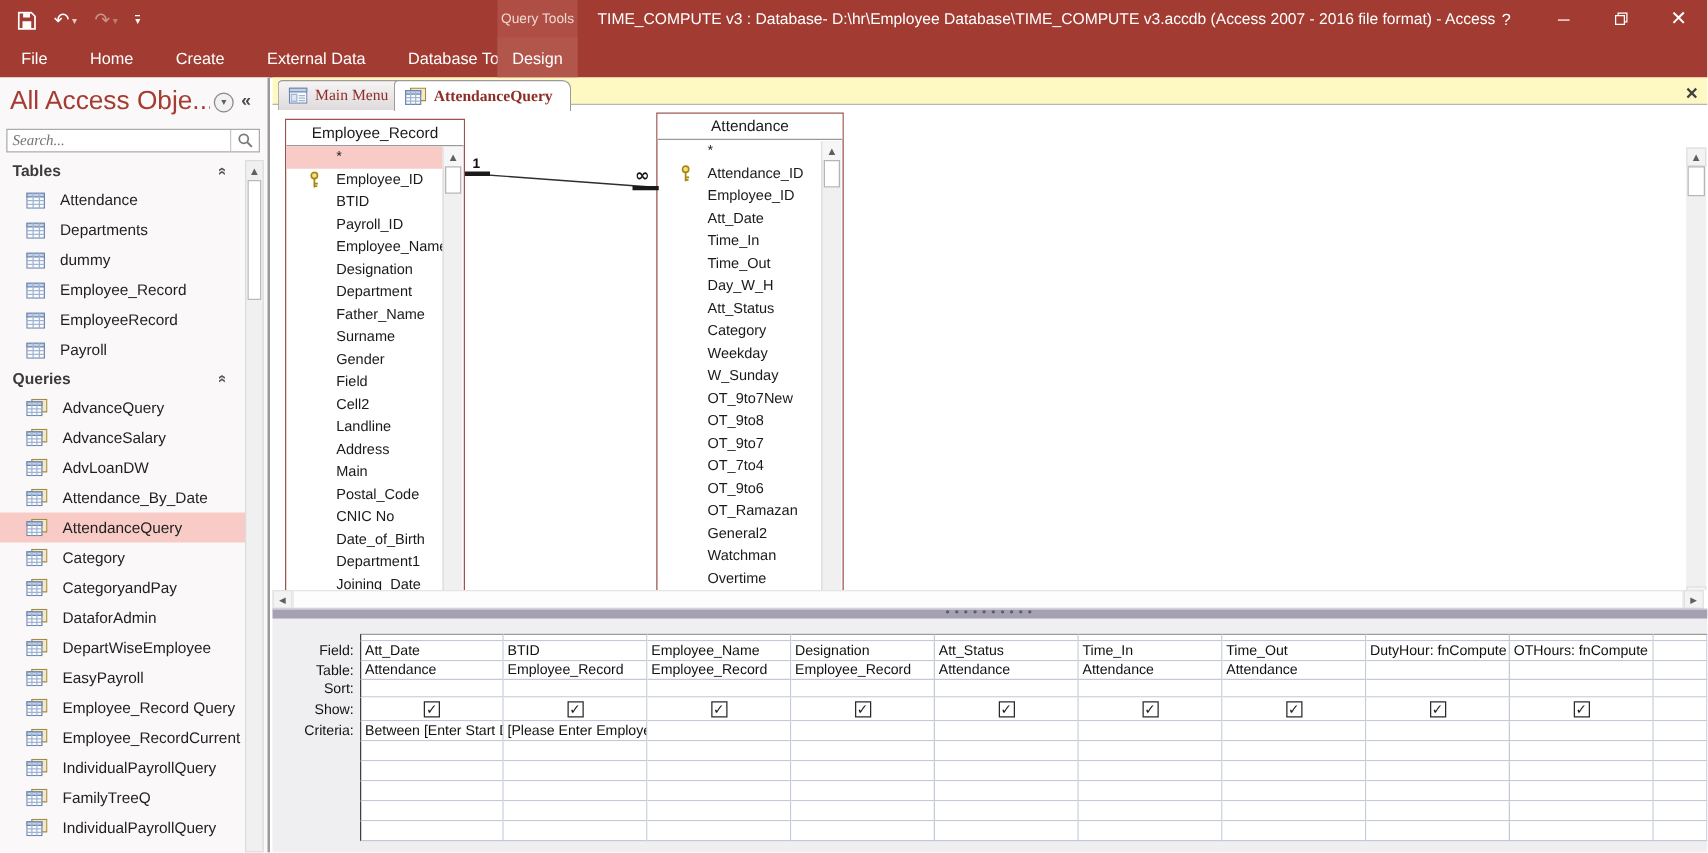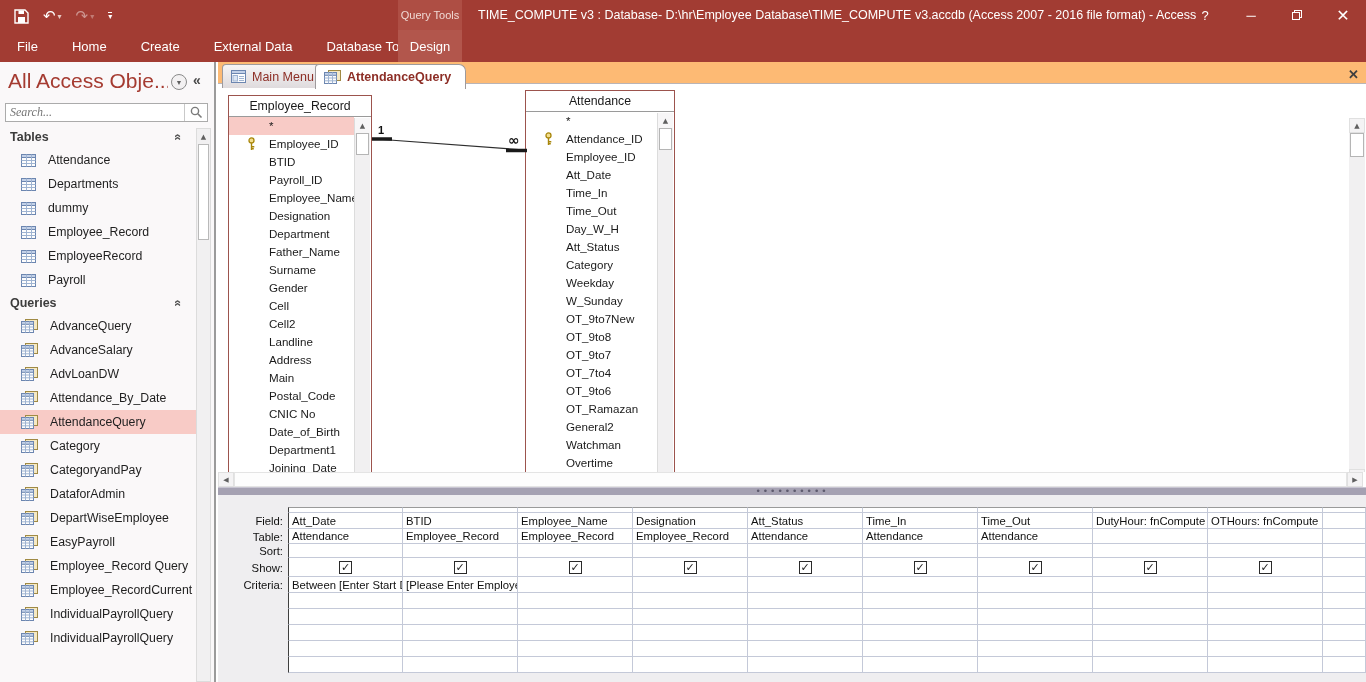--- a/index.html
+++ b/index.html
@@ -40,21 +40,21 @@
   .sb-scroll .arr { height:15px; display:flex; align-items:center; justify-content:center; font-size:7px; color:#5F5F5F; font-family:"DejaVu Sans", sans-serif; }
   .sb-scroll .thumb { margin:0 1px; height:96px; background:#fff; border:1px solid #B9B9B9; }
   .groups { position:absolute; left:0; top:64px; width:196px; }
   .group-header { display:flex; align-items:center; height:22px; padding-left:10px; font-weight:bold; font-size:12.5px; color:#3C3C3C; }
   .group-header .chev { margin-left:auto; margin-right:14px; transform:rotate(90deg); font-size:12px; color:#555; font-weight:bold; }
   .nav-item { display:flex; align-items:center; height:24px; padding-left:21px; gap:12px; font-size:12.3px; color:#1F1F1F; white-space:nowrap; }
   .nav-item.selected { background:#F8CBC6; }
 
   
   .content { position:absolute; left:218px; top:62px; width:1148px; height:620px; }
-  .tabstrip { position:absolute; left:0; top:0; width:1148px; height:22px; background:#fdba74; border-bottom:1px solid #B9B4B6; }
+  .tabstrip { position:absolute; left:0; top:0; width:1148px; height:22px; background:#fef9c3; border-bottom:1px solid #B9B4B6;font-family:Liberation Serif, serif; }
   .doc-tab { position:absolute; top:2px; height:24px; display:flex; align-items:center; gap:6px; padding:0 14px 0 8px; font-size:12.5px; color:#8D2E26; background:linear-gradient(#F6F4F5,#DFDBDD); border:1px solid #9E9A9C; border-bottom:none; border-radius:4px 7px 0 0; }
   .doc-tab.active { background:#fff; font-weight:bold; height:25px; z-index:2; }
   .tab-close { position:absolute; right:7px; top:5px; color:#3F3F3F; font-size:13px; font-weight:bold; }
 
   
   .pane { position:absolute; left:0; top:26px; width:1148px; height:384px; background:#fff; overflow:hidden; }
   .fieldlist { position:absolute; background:#fff; border:1px solid #9C534D; }
   .fl-title { height:21px; line-height:21px; text-align:center; font-size:12.3px; color:#1a1a1a; border-bottom:1px solid #9a9a9a; background:#fff; }
   .fl-body { position:relative; }
   .fl-row { height:18px; line-height:18px; font-size:11.6px; color:#1a1a1a; padding-left:40px; position:relative; white-space:nowrap; }
@@ -423,20 +423,34 @@
             <rect x="4.5" y="0.5" width="12" height="10" fill="#F5E9C4" stroke="#A08A44"></rect>
             <rect x="0.5" y="2.5" width="12" height="11" fill="#FDFDFD" stroke="#6C86B0"></rect>
             <rect x="0.5" y="2.5" width="12" height="2.8" fill="#C3D1E8" stroke="#6C86B0"></rect>
             <line x1="4.5" y1="2.5" x2="4.5" y2="13.5" stroke="#9FB4D2"></line>
             <line x1="8.5" y1="2.5" x2="8.5" y2="13.5" stroke="#9FB4D2"></line>
             <line x1="0.5" y1="8" x2="12.5" y2="8" stroke="#9FB4D2"></line>
             <line x1="0.5" y1="10.8" x2="12.5" y2="10.8" stroke="#9FB4D2"></line>
           </svg>
         </span>
         <span>IndividualPayrollQuery</span>
+      </div>
+      <div class="nav-item">
+        <span>
+          <svg width="17" height="14" viewBox="0 0 17 14">
+            <rect x="4.5" y="0.5" width="12" height="10" fill="#F5E9C4" stroke="#A08A44"></rect>
+            <rect x="0.5" y="2.5" width="12" height="11" fill="#FDFDFD" stroke="#6C86B0"></rect>
+            <rect x="0.5" y="2.5" width="12" height="2.8" fill="#C3D1E8" stroke="#6C86B0"></rect>
+            <line x1="4.5" y1="2.5" x2="4.5" y2="13.5" stroke="#9FB4D2"></line>
+            <line x1="8.5" y1="2.5" x2="8.5" y2="13.5" stroke="#9FB4D2"></line>
+            <line x1="0.5" y1="8" x2="12.5" y2="8" stroke="#9FB4D2"></line>
+            <line x1="0.5" y1="10.8" x2="12.5" y2="10.8" stroke="#9FB4D2"></line>
+          </svg>
+        </span>
+        <span>FamilyTreeQ</span>
       </div>
       <div class="nav-item">
         <span>
           <svg width="17" height="14" viewBox="0 0 17 14">
             <rect x="4.5" y="0.5" width="12" height="10" fill="#F5E9C4" stroke="#A08A44"></rect>
             <rect x="0.5" y="2.5" width="12" height="11" fill="#FDFDFD" stroke="#6C86B0"></rect>
             <rect x="0.5" y="2.5" width="12" height="2.8" fill="#C3D1E8" stroke="#6C86B0"></rect>
             <line x1="4.5" y1="2.5" x2="4.5" y2="13.5" stroke="#9FB4D2"></line>
             <line x1="8.5" y1="2.5" x2="8.5" y2="13.5" stroke="#9FB4D2"></line>
             <line x1="0.5" y1="8" x2="12.5" y2="8" stroke="#9FB4D2"></line>
@@ -499,21 +513,21 @@
                 </svg>
               </span><span>Employee_ID</span></div>
             <div class="fl-row"><span>BTID</span></div>
             <div class="fl-row"><span>Payroll_ID</span></div>
             <div class="fl-row"><span>Employee_Name</span></div>
             <div class="fl-row"><span>Designation</span></div>
             <div class="fl-row"><span>Department</span></div>
             <div class="fl-row"><span>Father_Name</span></div>
             <div class="fl-row"><span>Surname</span></div>
             <div class="fl-row"><span>Gender</span></div>
-            <div class="fl-row"><span>Cell</span></div>
+            <div class="fl-row"><span>Field</span></div>
             <div class="fl-row"><span>Cell2</span></div>
             <div class="fl-row"><span>Landline</span></div>
             <div class="fl-row"><span>Address</span></div>
             <div class="fl-row"><span>Main</span></div>
             <div class="fl-row"><span>Postal_Code</span></div>
             <div class="fl-row"><span>CNIC No</span></div>
             <div class="fl-row"><span>Date_of_Birth</span></div>
             <div class="fl-row"><span>Department1</span></div>
             <div class="fl-row"><span>Joining_Date</span></div>
           </div>

